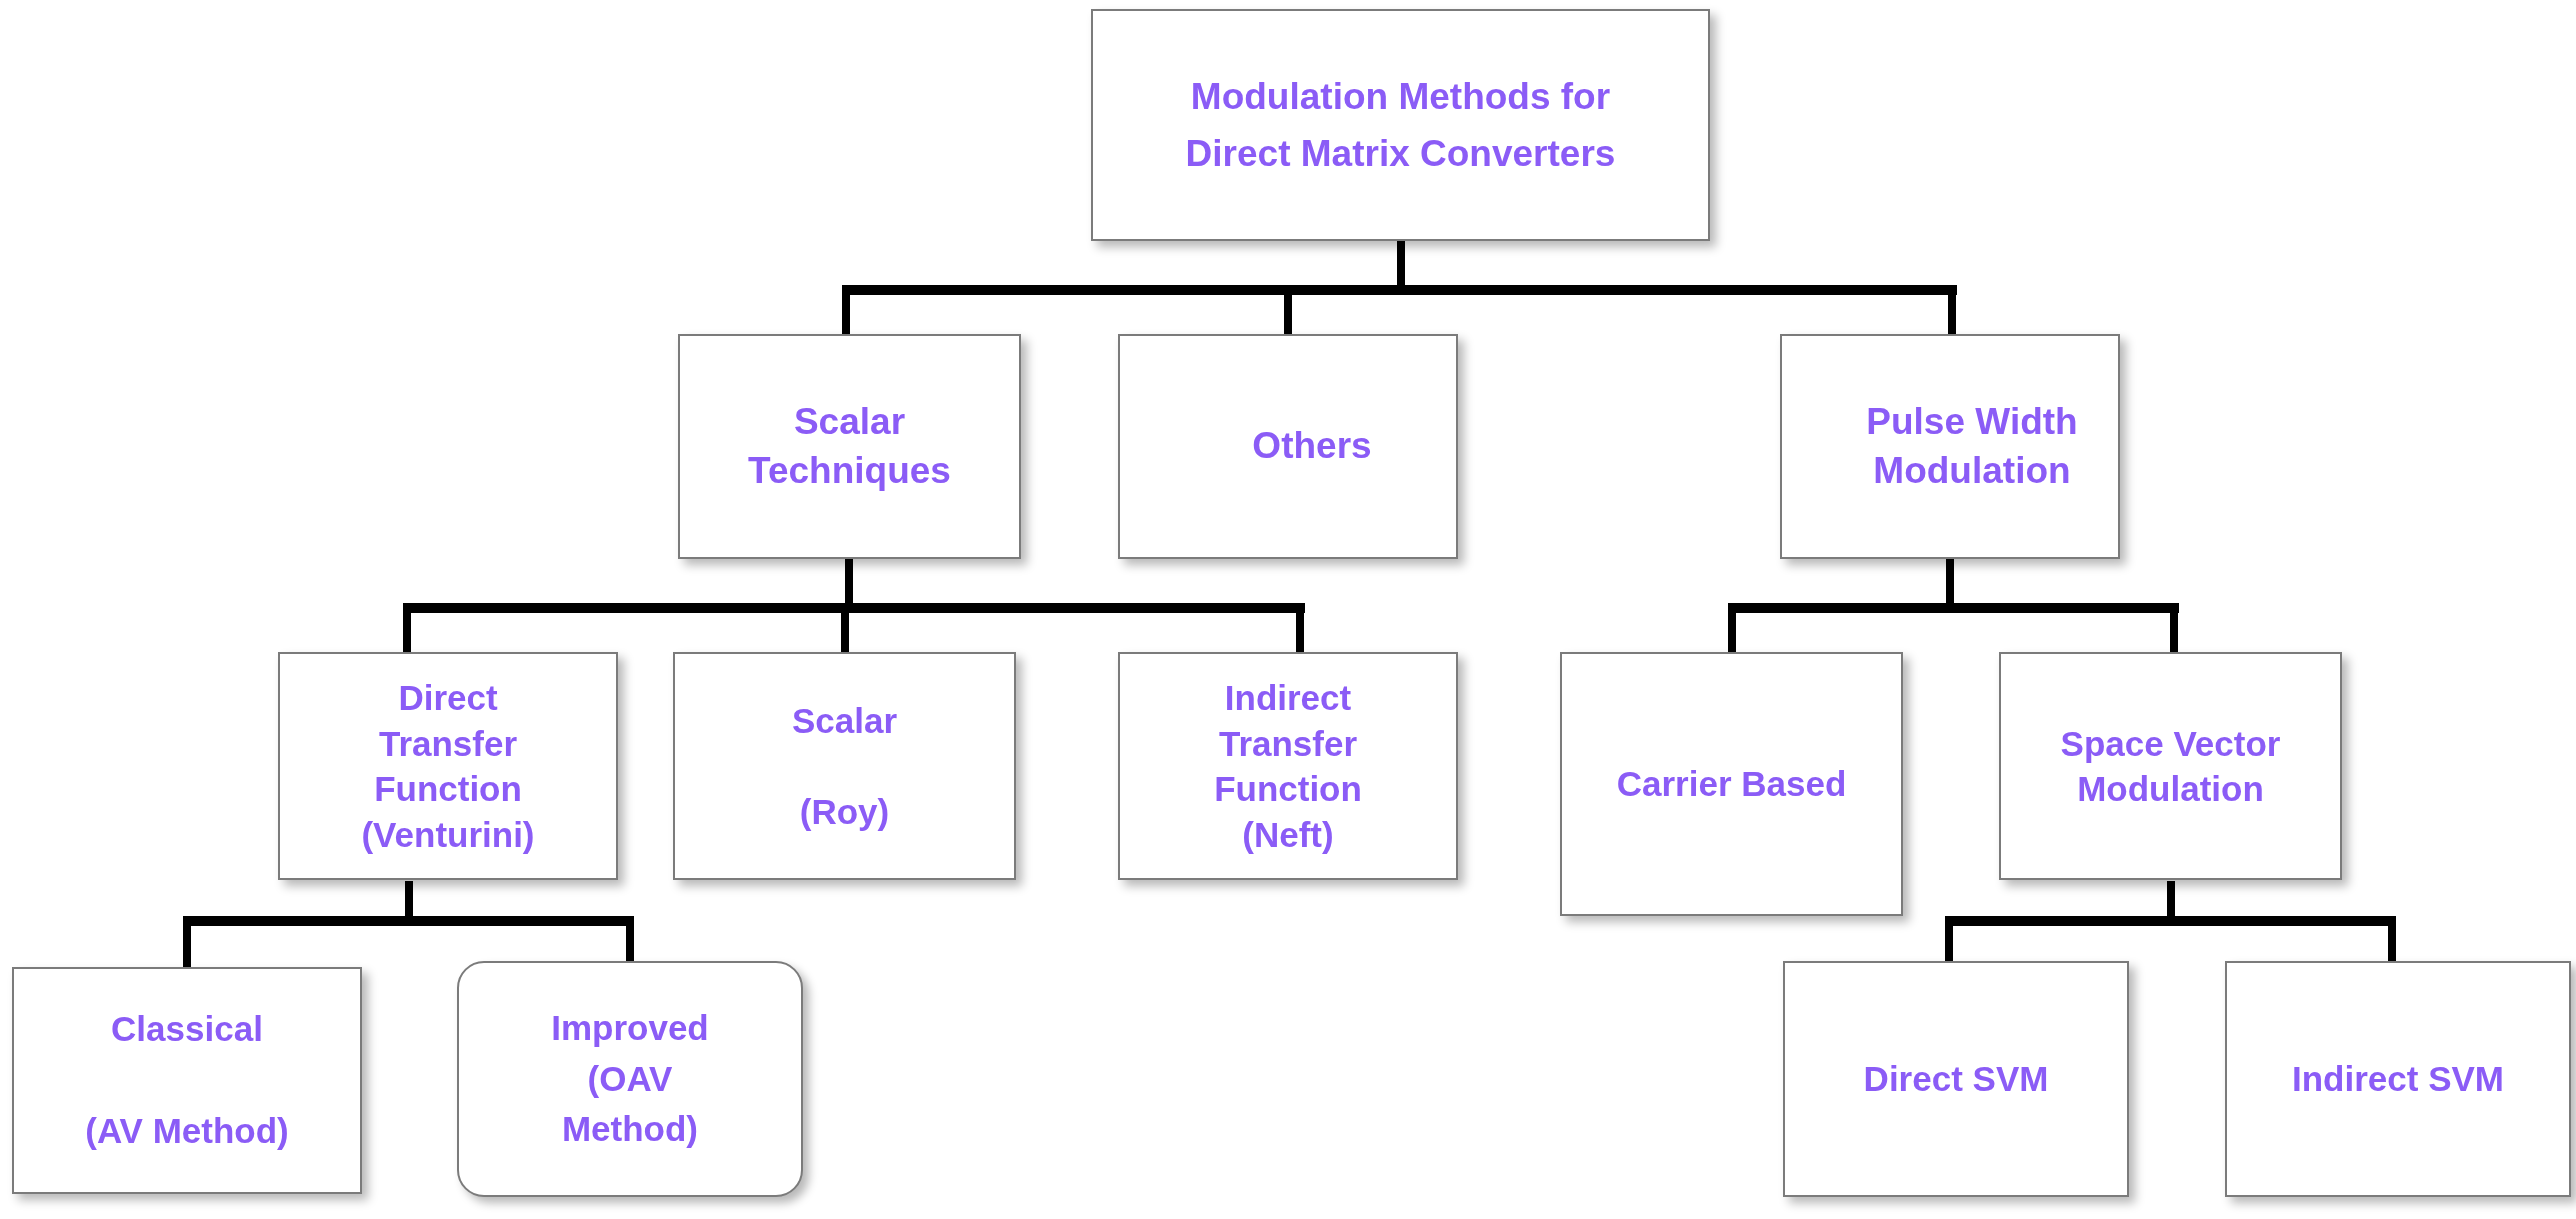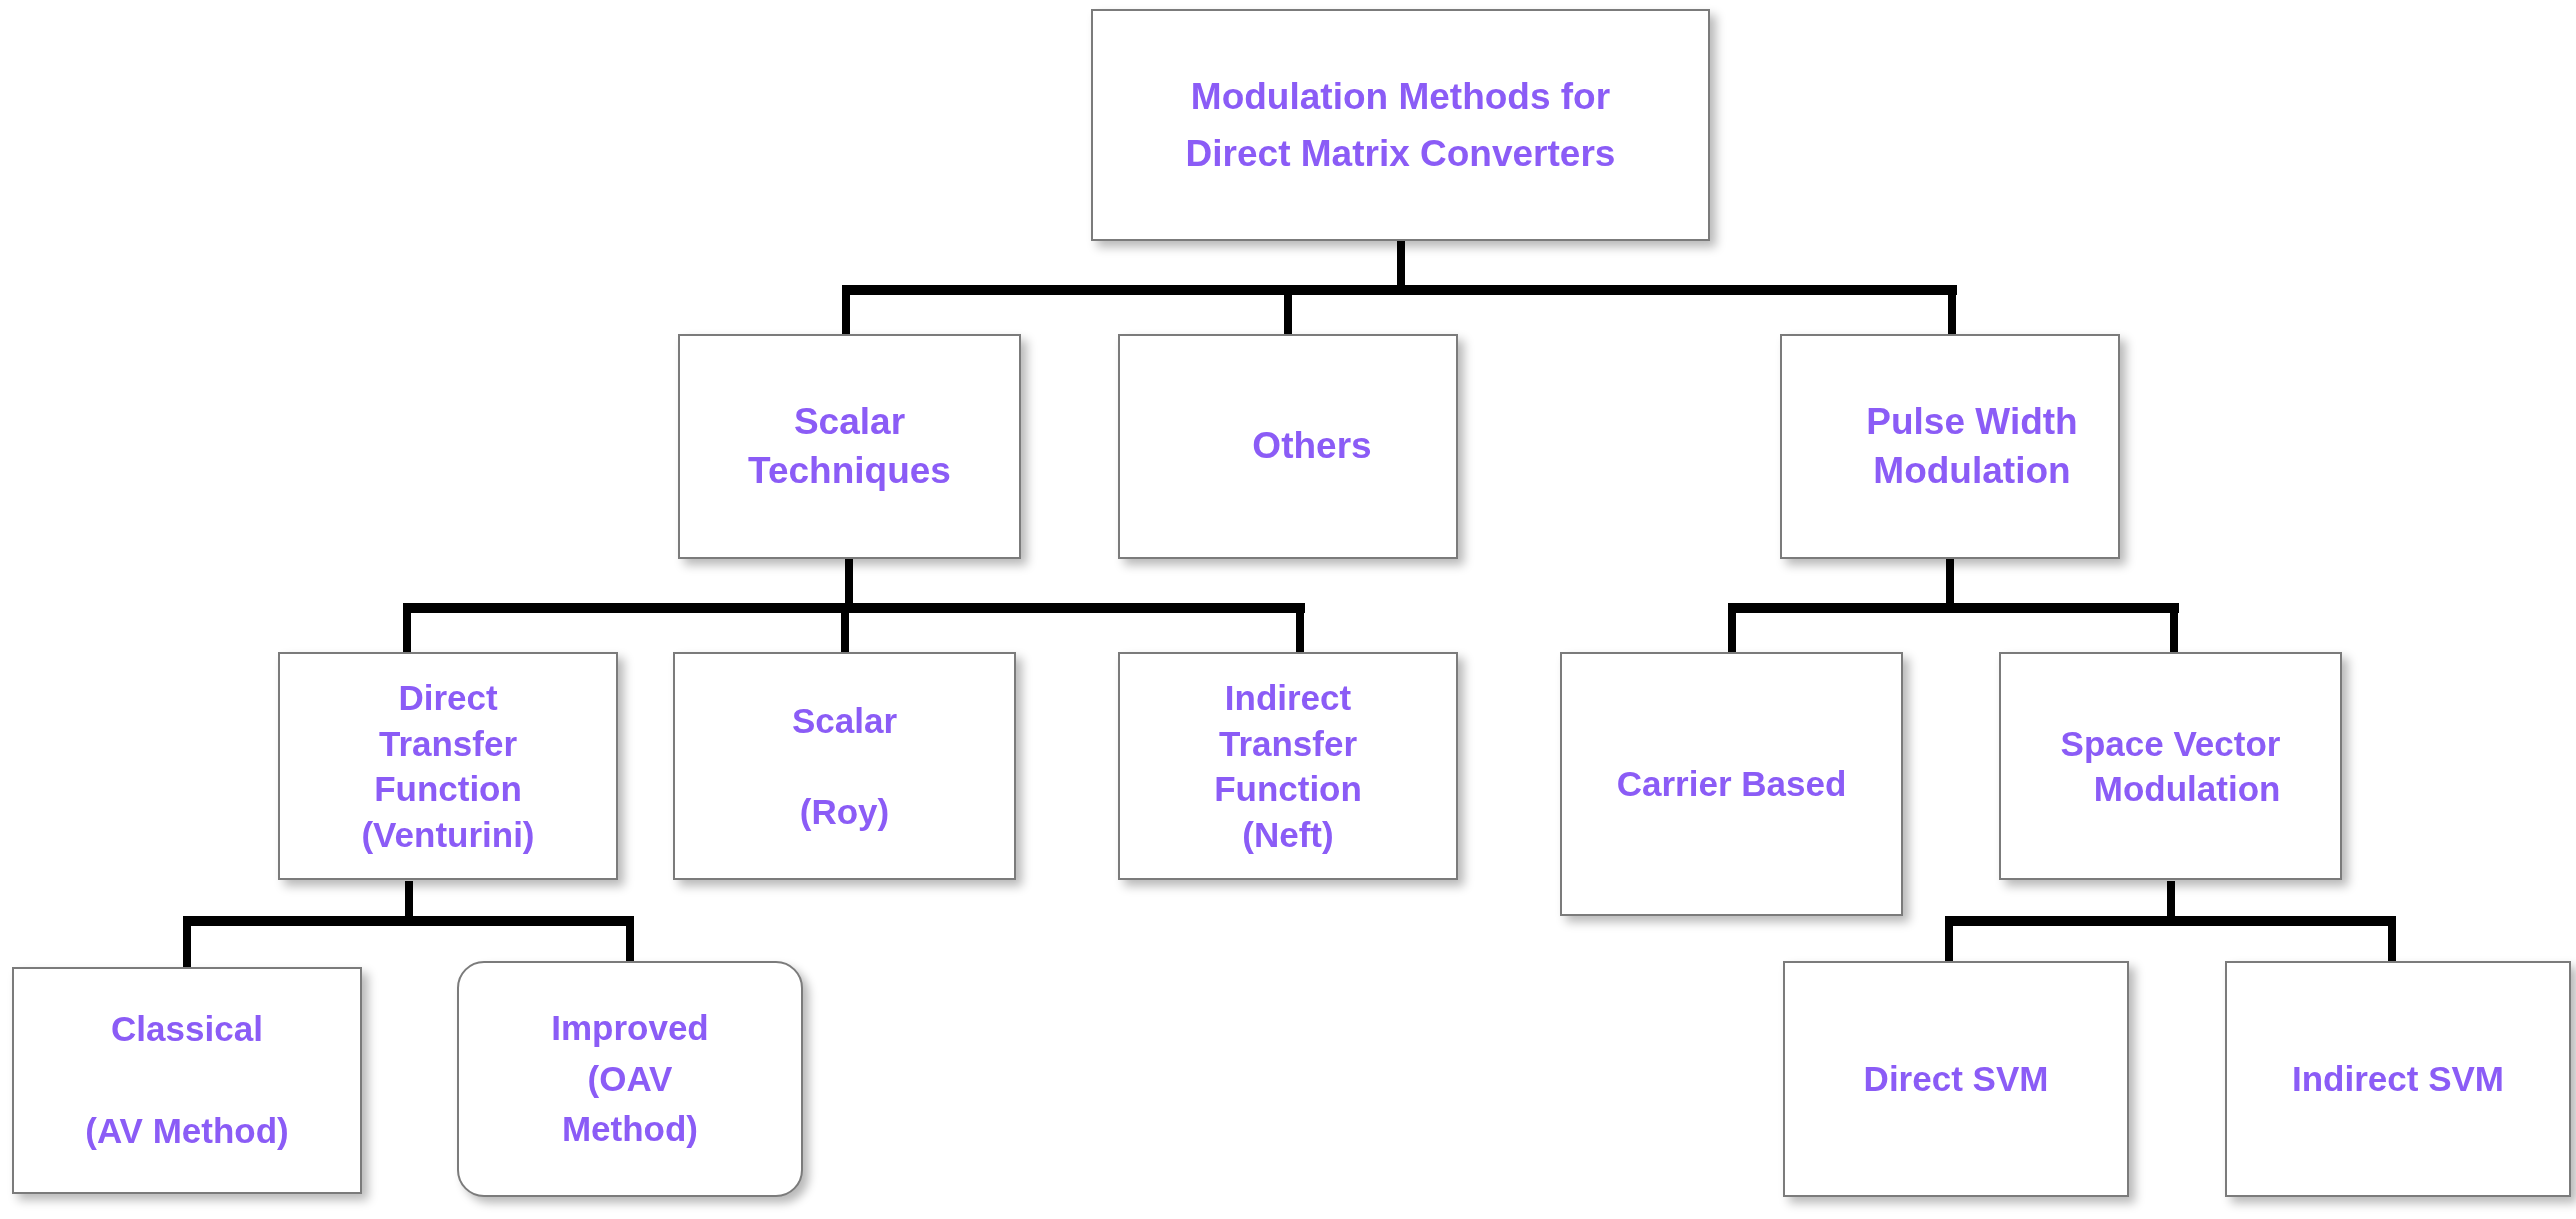--- a/index.html
+++ b/index.html
@@ -126,21 +126,21 @@
     <span class="node-label t-l3">Indirect
 Transfer
 Function
 (Neft)</span>
   </div>
 
   <div class="node" style="left:1560px; top:652px; width:343px; height:264px;">
     <span class="node-label t-l3wide">Carrier Based</span>
   </div>
 
-  <div class="node" style="left:1999px; top:652px; width:343px; height:228px;text-align:right;">
+  <div class="node" style="left:1999px; top:652px; width:343px; height:228px;">
     <span class="node-label t-l3wide">Space Vector
 Modulation</span>
   </div>
 
   <div class="node" style="left:12px; top:967px; width:350px; height:227px;">
     <span class="node-label t-l4">Classical
 
 (AV Method)</span>
   </div>
 

